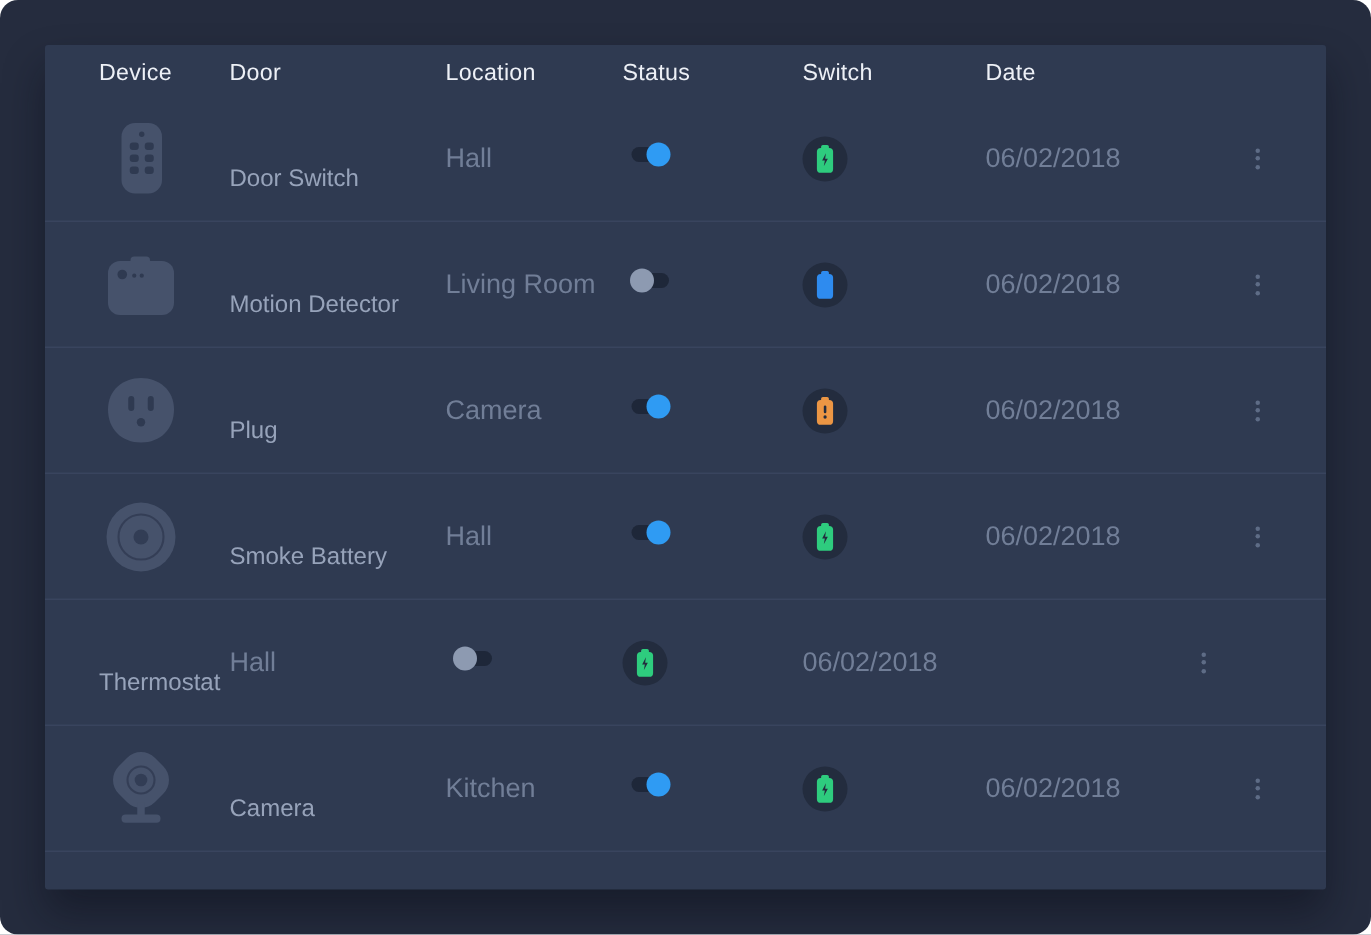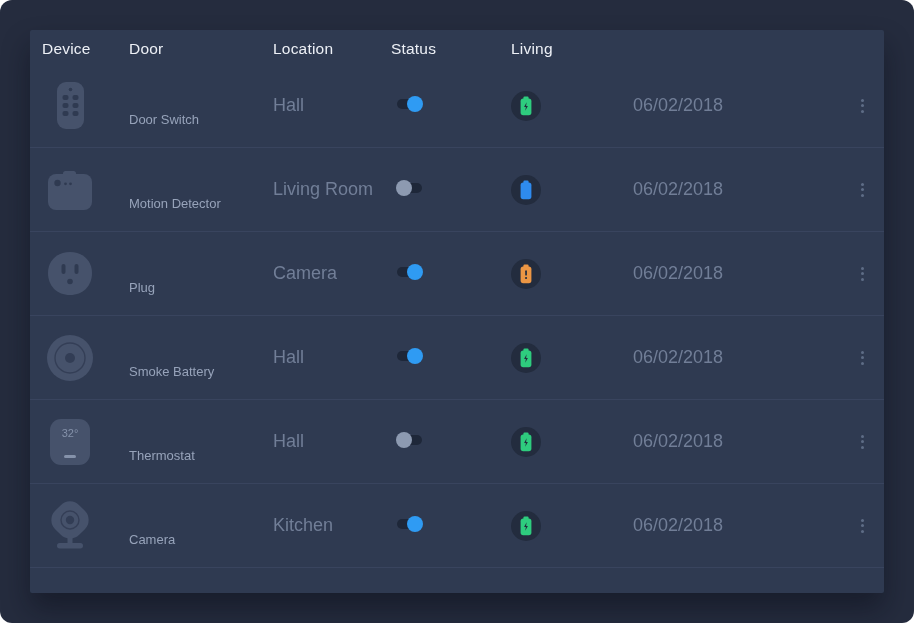--- a/index.html
+++ b/index.html
@@ -1,24 +1,24 @@
 <!DOCTYPE html>
 <html style="--window-bg: #252C3E; --panel-bg: #2F3A51; --row-divider: #39445E; --header-text: #EDF0F6; --name-text: #97A3BA; --muted-text: #717E97; --toggle-on: #2F9BF3; --toggle-off-knob: #8D9AB1; --toggle-track: #1E2739; --battery-circle-bg: #232C3E; --kebab-dot: #5E6C86;"><head>
 <meta charset="utf-8">
 <style>
   html,body{margin:0;padding:0;background:#ffffff;font-family:"Liberation Sans",sans-serif;}
   .window{position:relative;width:914px;height:623px;background:var(--window-bg);border-radius:12px;overflow:hidden;}
   .panel{position:absolute;left:30px;top:30px;width:854px;height:563px;background:var(--panel-bg);
          box-shadow:0 16px 28px rgba(8,12,22,.45);border-radius:2px;box-sizing:border-box;}
   .header-row,.t-row{display:grid;grid-template-columns:87px 144px 118px 120px 122px 1fr 36px;
-         align-items:center;padding:0 12px;box-sizing:border-box;}
+         align-items:center;padding:0 36px;box-sizing:border-box;}
   .header-row{height:34px;padding-top:3px;}
   .header-cell{color:var(--header-text);font-size:15.5px;letter-spacing:.2px;}
   .t-row{height:84px;border-bottom:1px solid var(--row-divider);}
-  .cell-name{color:var(--name-text);font-size:13px;margin-top:28px;}
+  .cell-name{color:var(--name-text);font-size:16px;margin-top:28px;}
   .cell-muted{color:var(--muted-text);font-size:18px;}
   .device-cell{display:flex;align-items:center;}
   .icon-box{width:56px;height:58px;display:flex;align-items:center;justify-content:center;}
   
   .status-cell{padding-left:5px;}
   .toggle{position:relative;width:27px;height:16px;cursor:pointer;display:inline-block;}
   .toggle .track{position:absolute;left:1px;top:3px;width:25px;height:10px;border-radius:5px;background:var(--toggle-track);}
   .toggle .knob{position:absolute;top:0;width:16px;height:16px;border-radius:50%;}
   .toggle.on .knob{right:0;background:var(--toggle-on);}
   .toggle.off .knob{left:0;background:var(--toggle-off-knob);}
@@ -33,21 +33,22 @@
 </head>
 <body>
 
 <div class="window">
   <div class="panel">
     <div class="header-row">
       <div class="header-cell">Device</div>
       <div class="header-cell">Door</div>
       <div class="header-cell">Location</div>
       <div class="header-cell">Status</div>
-      <div class="header-cell">Living</div>
+      <div class="header-cell">Switch</div>
+      <div class="header-cell">Date</div>
       <div></div>
     </div>
     <div>
   <div class="t-row">
     <div class="device-cell">
       <div class="icon-box">
               <svg width="56" height="58" viewBox="0 0 56 58">
       <rect x="15" y="5" width="27" height="47" rx="9" fill="#46526B"></rect>
       <circle cx="28.5" cy="12.5" r="1.8" fill="#2F3A51"></circle>
       <rect x="20.5" y="18" width="6" height="5" rx="2" fill="#2F3A51"></rect>
@@ -187,29 +188,20 @@
     </div>
     <div class="cell-muted">06/02/2018</div>
     <div class="kebab">
       <span></span>
       <span></span>
       <span></span>
     </div>
   </div>
 
   <div class="t-row">
-    <div class="device-cell">
-      <div class="icon-box">
-              <svg width="56" height="58" viewBox="0 0 56 58">
-      <rect x="8" y="6" width="40" height="46" rx="11" fill="#46526B"></rect>
-      <text x="28" y="24" text-anchor="middle" font-family="Liberation Sans, sans-serif" font-size="11" fill="#8592AA">32°</text>
-      <rect x="22" y="42" width="12" height="3" rx="1.5" fill="#8592AA"></rect>
-    </svg>
-            </div>
-    </div>
     <div class="cell-name">Thermostat</div>
     <div class="cell-muted">Hall</div>
     <div class="status-cell">
       <div class="toggle off">
         <div class="track"></div>
         <div class="knob"></div>
       </div>
     </div>
     <div>
       <div class="battery-chip">

